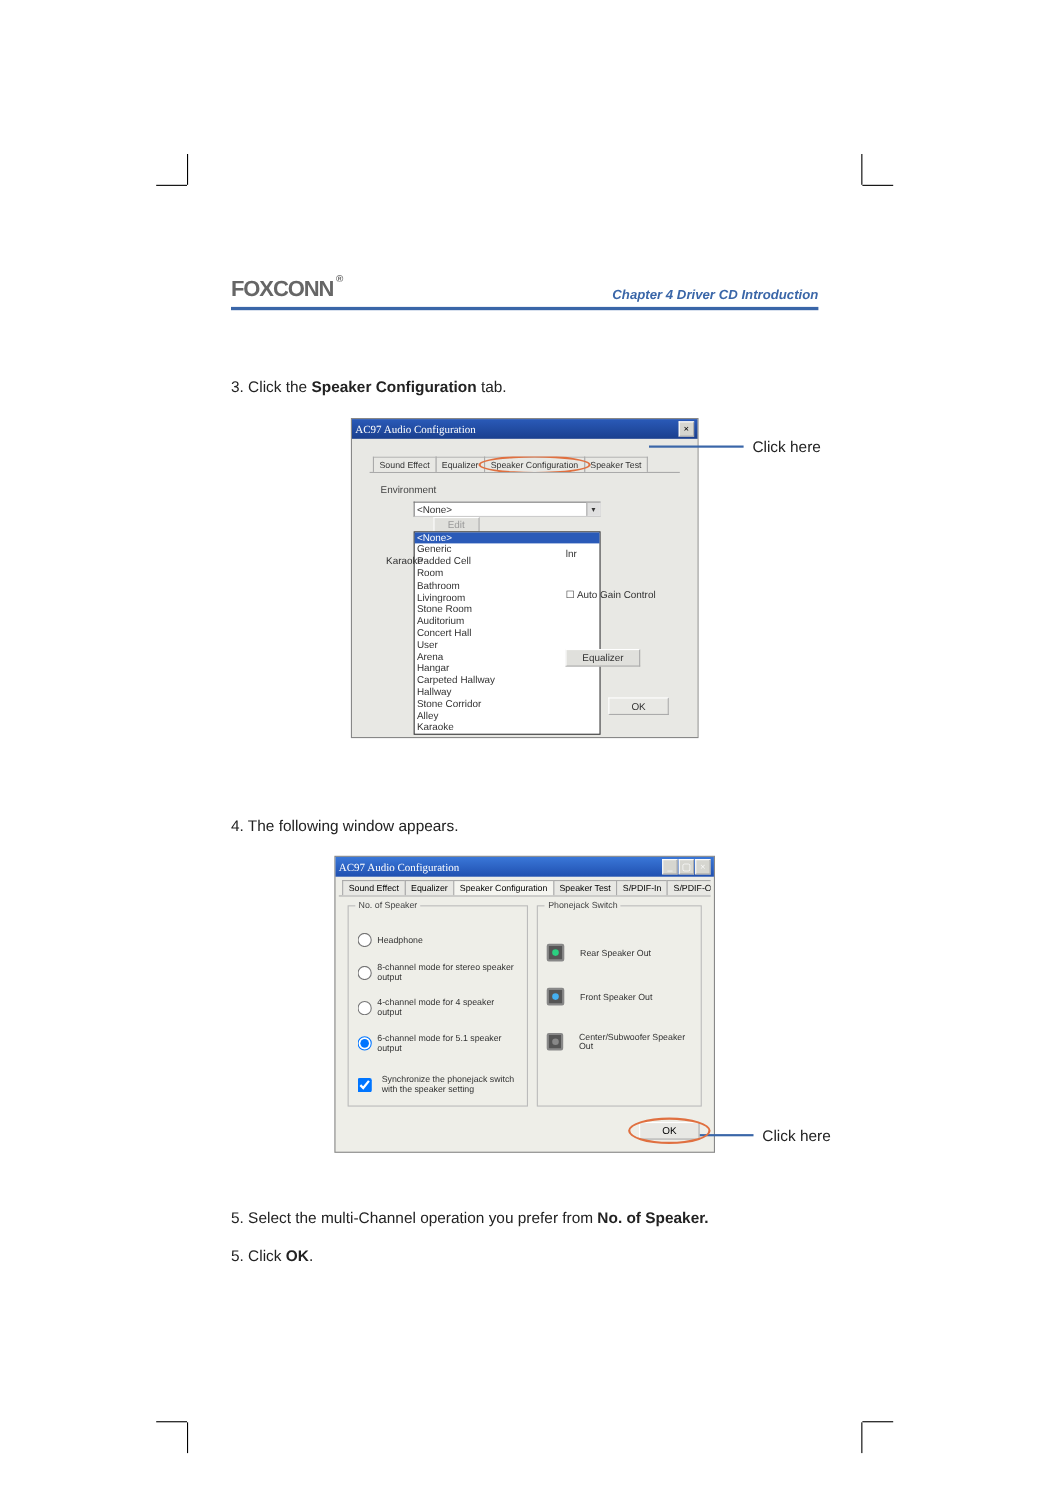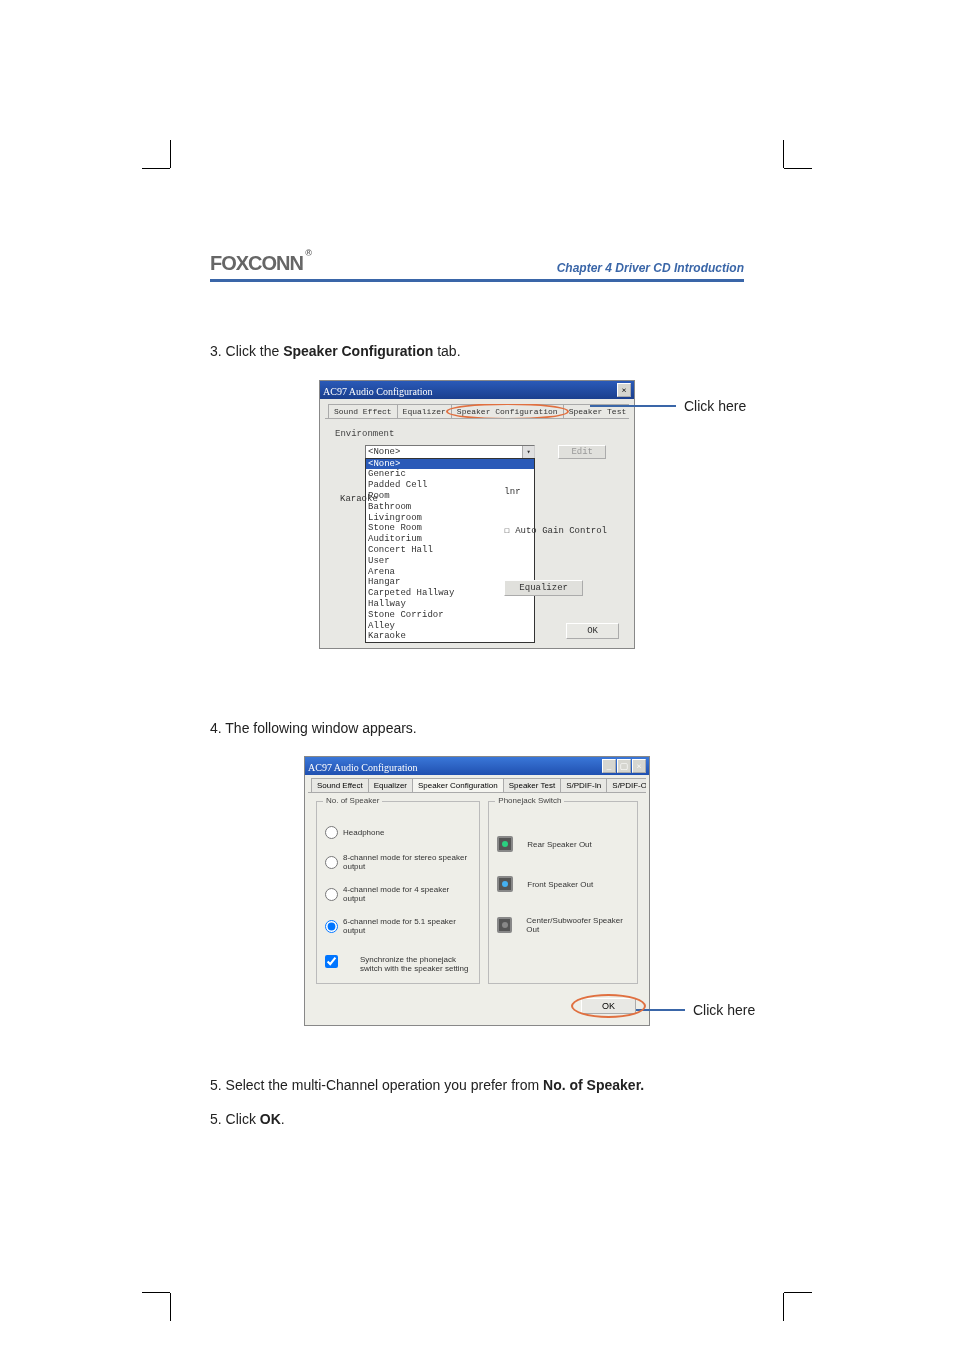--- a/index.html
+++ b/index.html
@@ -28,21 +28,21 @@
   .body-text { color: #222; font-size: 14px; line-height: 1.4; margin-bottom: 14px; }
   .bold { font-weight: bold; }
   
   
   .figure-wrap { position: relative; margin: 18px 0 70px 0; display: flex; justify-content: center; }
   
   
   .win1 { width: 316px; border: 1px solid #888; background: #e8e8e4; font-family: Tahoma, Arial; font-size: 9px; }
   .titlebar { background: linear-gradient(#2a5ab8,#1a3f8e); color: #fff; display: flex; justify-content: space-between; align-items: flex-end; padding: 2px 3px; font-size: 10px; font-family: 'MS Sans Serif', Tahoma; gap: 37px; }
   .titlebar .close-x { background: #d6d6d0; color: #000; width: 14px; height: 14px; display: flex; align-items: center; justify-content: center; border: 1px outset #fff; font-size: 9px; font-weight: bold; }
-  .win1-body { background: #e8e8e4; padding: 5px; font-family: Liberation Mono, monospace; font-size: 9px; color: #333; }
+  .win1-body { background: #e8e8e4; padding: 16px; font-family: Liberation Sans, sans-serif; font-size: 9px; color: #333; }
   .tabrow { border-bottom: 1px solid #aaa; padding: 0 3px; white-space: nowrap; overflow: hidden; }
   .tab { display: inline-block; padding: 2px 5px; font-size: 8px; border: 1px solid #aaa; border-bottom: none; background: #e8e8e4; margin-right: -1px; vertical-align: bottom; }
   .tab.circled { position: relative; }
   .tab .oval { position: absolute; top: -2px; left: -6px; right: -6px; bottom: -2px; border: 2px solid #e07040; border-radius: 50%; pointer-events: none; }
   .win1-inner { padding: 10px; }
   .fieldset-label { font-size: 9px; color: #444; margin-bottom: 6px; }
   .env-select { display: inline-block; width: 170px; background: #fff; border: 1px inset #ccc; padding: 1px 2px; font-size: 9px; position: relative; }
   .env-arrow { position:absolute; right:0; top:0; width:12px; height:100%; background:#e0e0e0; border-left:1px solid #aaa; display:flex; align-items:center; justify-content:center; font-size:7px;}
   .btn-disabled { display: inline-block; background: #e0e0dc; color: #999; border: 1px outset #fff; padding: 1px 12px; font-size: 9px; margin-left: 18px; vertical-align: top; }
   .env-list { width: 170px; background: #fff; border: 1px solid #333; font-size: 9px; line-height: 1.2; margin-left: 0px; position: relative; top: -1px; }
@@ -65,21 +65,21 @@
   .win2 { width: 346px; border: 1px solid #888; background: #eeeee8; font-family: Tahoma, Arial; font-size: 9px; }
   .win2 .titlebar { background: linear-gradient(#3a77d8, #2050b0); }
   .win2 .ctrl-btns { display: flex; gap: 1px; }
   .win2 .ctrl-btns span { width: 14px; height: 14px; background: #d6d6d0; border: 1px outset #fff; display: flex; align-items: center; justify-content: center; font-size: 9px; }
   .win2-body { padding: 3px; }
   .win2-cols { display: flex; padding: 8px; gap: 8px; }
   .fieldset { border: 1px solid #bbb; padding: 10px 8px; position: relative; flex: 1; }
   .fieldset .legend { position: absolute; top: -6px; left: 6px; background: #eeeee8; padding: 0 3px; font-size: 8px; color: #444; }
   .radio-row { display: flex; align-items: center; gap: 5px; margin: 14px 0; font-size: 8px; color: #333; }
   .radio-row input { margin: 0; }
-  .check-row { display: flex; align-items: flex-start; gap: 22px; margin-top: 20px; font-size: 8px; color: #333; }
+  .check-row { display: flex; align-items: center; gap: 9px; margin-top: 20px; font-size: 8px; color: #333; }
   .jack-row { display: flex; align-items: center; gap: 14px; margin: 24px 0; font-size: 8px; color: #333; }
   .jack-icon { width: 16px; height: 16px; background: #555; border: 2px solid #888; border-radius: 2px; position: relative; }
   .jack-icon::after { content: ""; position: absolute; top: 3px; left: 3px; width: 6px; height: 6px; border-radius: 50%; background: #2ad080; }
   .jack-icon.front::after { background: #45b0f0; }
   .jack-icon.center::after { background: #888; }
   .win2 .ok-row { text-align: right; padding: 6px 10px 8px; }
   .win2 .ok-btn-circled { display: inline-block; position: relative; }
   .win2 .ok-button { position: relative; z-index: 1; }
   .win2 .ok-oval { position: absolute; top: -4px; left: -10px; right: -10px; bottom: -4px; border: 2px solid #e07040; border-radius: 50%; pointer-events: none; z-index: 2; }
   

